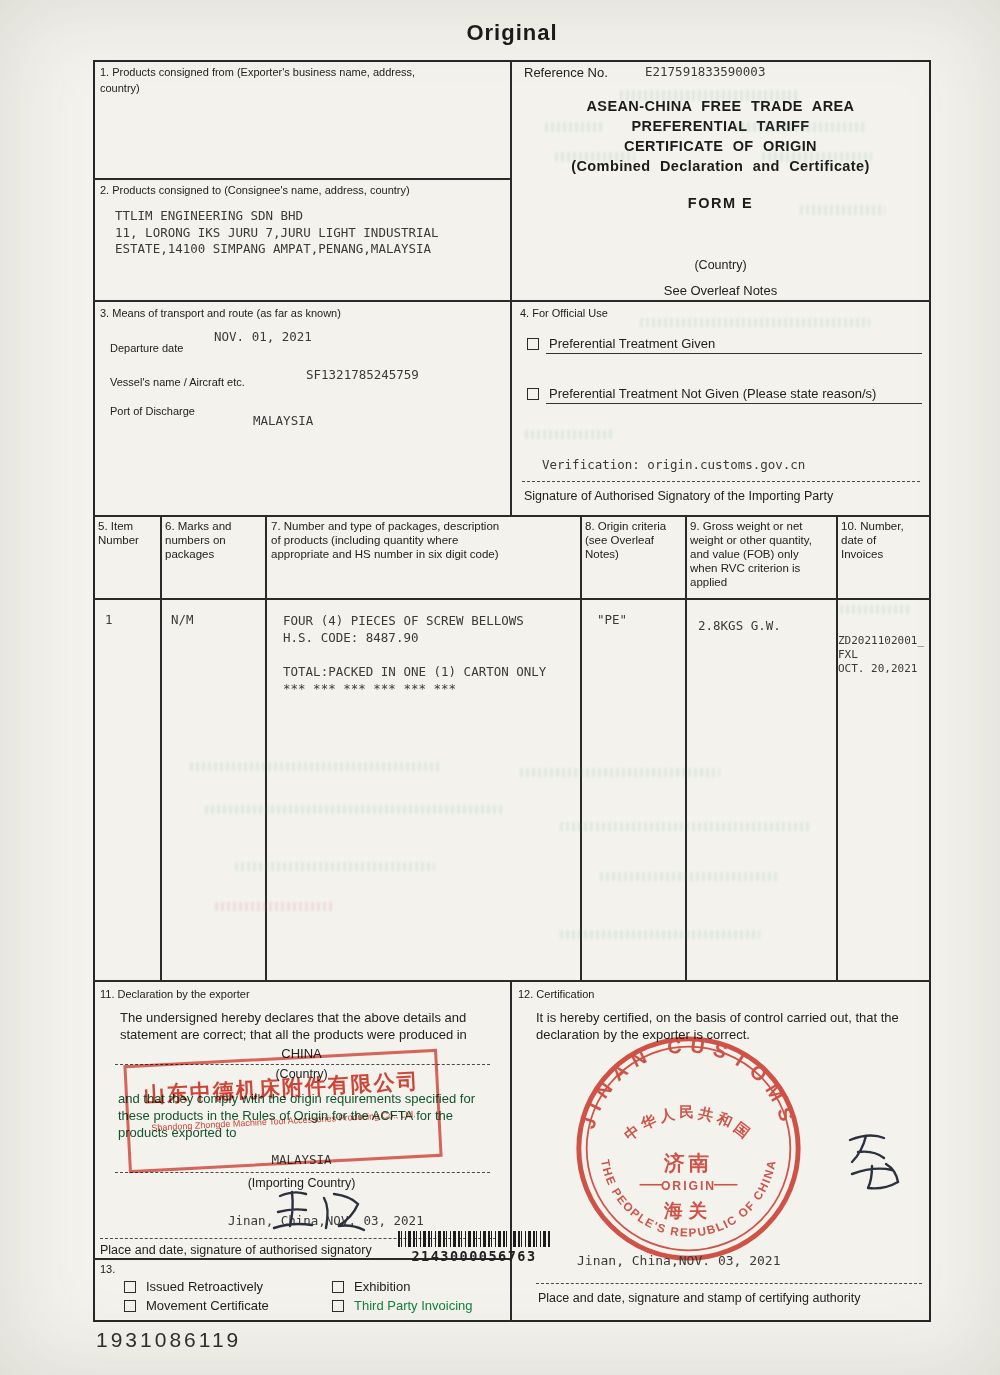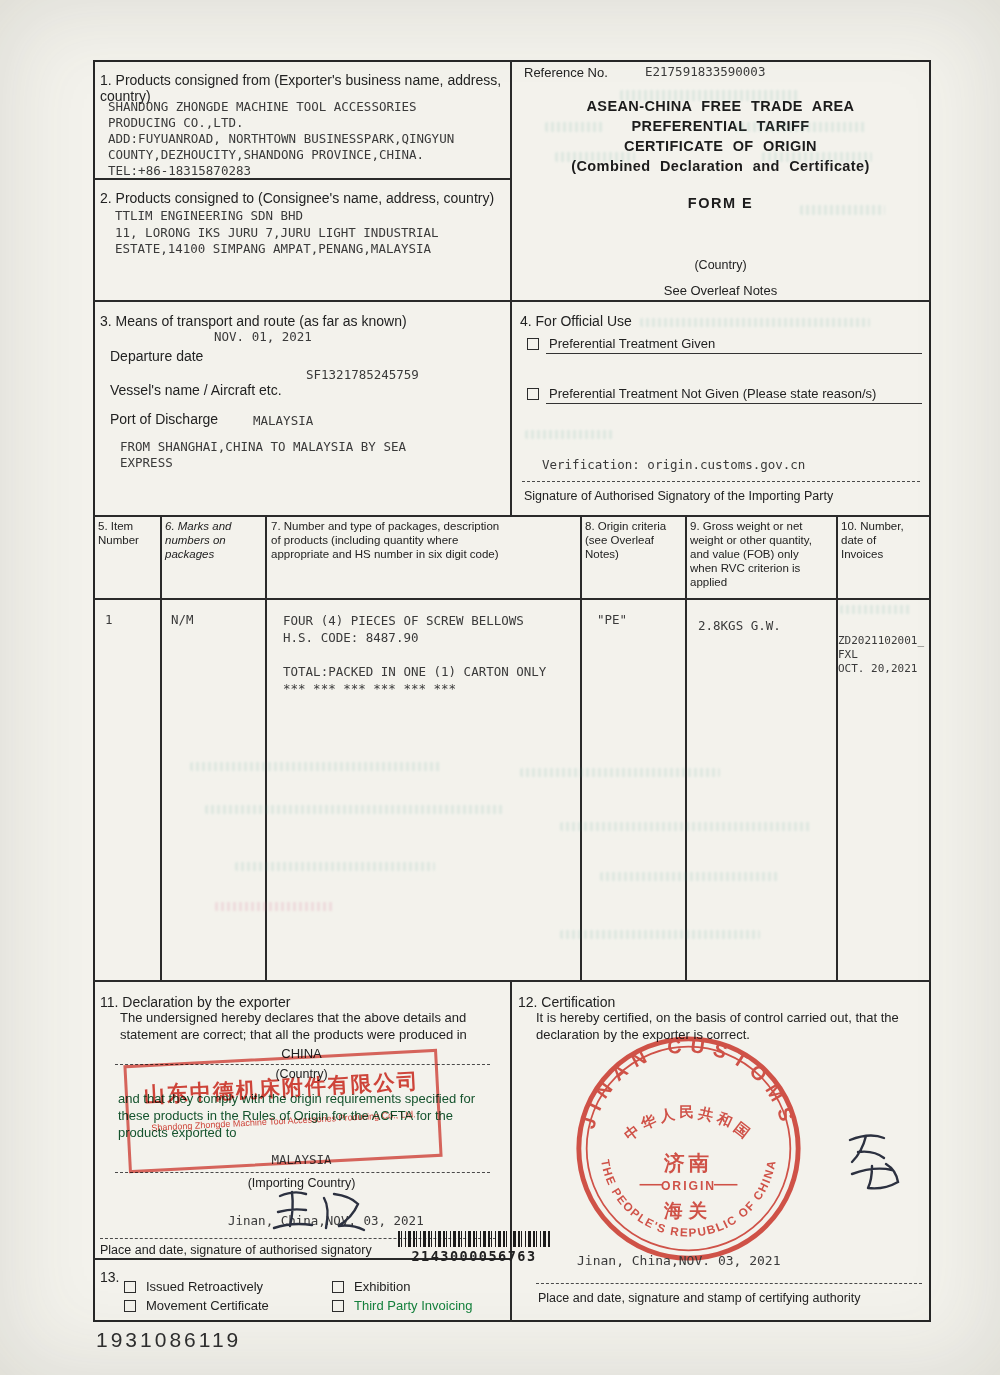--- a/index.html
+++ b/index.html
@@ -1,21 +1,21 @@
 <!DOCTYPE html>
 <html><head>
 <meta charset="utf-8">
 <style>
   * { margin:0; padding:0; box-sizing:border-box; }
   html,body { background:#d8d8d2; }
   body { font-family:"Liberation Sans", sans-serif; }
   .page { position:relative; width:1000px; height:1375px; background:#f3f2ec;
           overflow:hidden; box-shadow: inset 0 0 90px rgba(70,70,55,.14); }
   .abs { position:absolute; }
-  .lbl { font-size:14px; color:#222; line-height:15.5px;margin-top:8px; }
+  .lbl { font-size:11px; color:#222; line-height:15.5px; }
   .sm  { font-size:11.5px; color:#222; line-height:14px; }
   .mono { font-family:"DejaVu Sans Mono", monospace; color:#3a3a3a; font-size:12.5px; line-height:16px; }
   .pre { white-space:pre-line; }
   .bold { font-weight:bold; }
   .center { text-align:center; }
   .hline { position:absolute; background:#2a2a2a; height:1.6px; }
   .vline { position:absolute; background:#2a2a2a; width:1.6px; }
   .dash  { position:absolute; border-top:1.6px dashed #4a4a4a; height:0; }
   .solidline { position:absolute; background:#333; height:1.4px; }
   .cb { position:absolute; width:12px; height:12px; border:1.7px solid #2c2c2c; background:transparent; }
@@ -33,43 +33,39 @@
                  opacity:.85; mix-blend-mode:multiply; }
   .barcode { position:absolute; left:398px; top:1231px; width:152px; height:16px;
     background-image:repeating-linear-gradient(90deg,#1c1c1c 0 2px,transparent 2px 3px,#1c1c1c 3px 4px,transparent 4px 7px,#1c1c1c 7px 8px,transparent 8px 10px,#1c1c1c 10px 13px,transparent 13px 15px); }
   .ink { stroke:#2c3140; fill:none; stroke-width:2.4; stroke-linecap:round; }
 </style>
 </head>
 <body>
 
 <div class="page">
 
+  <div class="abs bold" style="left:93px;top:20px;width:838px;text-align:center;font-size:22px;letter-spacing:1px;color:#1b1b1b;">Original</div>
 
   <div class="abs" style="left:93px;top:60px;width:838px;height:1262px;border:2px solid #262626;"></div>
   <div class="vline" style="left:510px;top:60px;height:455px;"></div>
   <div class="vline" style="left:510px;top:980px;height:342px;"></div>
   <div class="hline" style="left:93px;top:178px;width:418px;"></div>
   <div class="hline" style="left:93px;top:300px;width:838px;"></div>
   <div class="hline" style="left:93px;top:515px;width:838px;"></div>
   <div class="hline" style="left:93px;top:598px;width:838px;"></div>
   <div class="hline" style="left:93px;top:980px;width:838px;"></div>
   <div class="hline" style="left:93px;top:1258px;width:418px;"></div>
   <div class="vline" style="left:160px;top:515px;height:465px;"></div>
   <div class="vline" style="left:265px;top:515px;height:465px;"></div>
   <div class="vline" style="left:580px;top:515px;height:465px;"></div>
   <div class="vline" style="left:685px;top:515px;height:465px;"></div>
   <div class="vline" style="left:836px;top:515px;height:465px;"></div>
 
   <div class="abs lbl pre" style="left:100px;top:65px;width:405px;">1. Products consigned from (Exporter's business name, address,
 country)</div>
-  <div class="abs mono pre" style="left:108px;top:99px;width:400px;">SHANDONG ZHONGDE MACHINE TOOL ACCESSORIES
-PRODUCING CO.,LTD.
-ADD:FUYUANROAD, NORTHTOWN BUSINESSPARK,QINGYUN
-COUNTY,DEZHOUCITY,SHANDONG PROVINCE,CHINA.
-TEL:+86-18315870283</div>
 
   <div class="abs lbl" style="left:100px;top:183px;width:405px;">2. Products consigned to (Consignee's name, address, country)</div>
   <div class="abs mono pre" style="left:115px;top:208px;width:395px;line-height:16.5px;">TTLIM ENGINEERING SDN BHD
 11, LORONG IKS JURU 7,JURU LIGHT INDUSTRIAL
 ESTATE,14100 SIMPANG AMPAT,PENANG,MALAYSIA</div>
 
   <div class="abs" style="left:524px;top:65px;font-size:13px;color:#222;">Reference No.</div>
   <div class="abs mono" style="left:645px;top:64px;">E217591833590003</div>
 
   <div class="abs hdr-title center" style="left:511px;top:96px;width:419px;">ASEAN-CHINA FREE TRADE AREA</div>
@@ -82,40 +78,38 @@
   <div class="abs center" style="left:511px;top:258px;width:419px;font-size:12.5px;color:#222;">(Country)</div>
   <div class="abs center" style="left:511px;top:283px;width:419px;font-size:13px;color:#222;">See Overleaf Notes</div>
 
   <div class="abs lbl" style="left:100px;top:306px;width:400px;">3. Means of transport and route (as far as known)</div>
   <div class="abs mono" style="left:214px;top:329px;">NOV. 01, 2021</div>
   <div class="abs lbl" style="left:110px;top:341px;">Departure date</div>
   <div class="abs mono" style="left:306px;top:367px;">SF1321785245759</div>
   <div class="abs lbl" style="left:110px;top:375px;">Vessel's name / Aircraft etc.</div>
   <div class="abs lbl" style="left:110px;top:404px;">Port of Discharge</div>
   <div class="abs mono" style="left:253px;top:413px;">MALAYSIA</div>
-  <div class="abs mono pre" style="left:120px;top:439px;width:380px;">FROM SHANGHAI,CHINA TO MALAYSIA BY SEA
-EXPRESS</div>
 
   <div class="abs lbl" style="left:520px;top:306px;">4. For Official Use</div>
 
   <span class="cb" style="left:527px;top:338px;"></span>
   <div class="abs" style="left:549px;top:336px;font-size:13px;color:#222;">Preferential Treatment Given</div>
   <div class="solidline" style="left:546px;top:353px;width:376px;"></div>
 
   <span class="cb" style="left:527px;top:388px;"></span>
   <div class="abs" style="left:549px;top:386px;font-size:13px;color:#222;">Preferential Treatment Not Given (Please state reason/s)</div>
   <div class="solidline" style="left:546px;top:403px;width:376px;"></div>
 
   <div class="abs mono" style="left:542px;top:457px;">Verification: origin.customs.gov.cn</div>
   <div class="dash" style="left:522px;top:481px;width:398px;"></div>
   <div class="abs" style="left:524px;top:489px;font-size:12.5px;color:#222;">Signature of Authorised Signatory of the Importing Party</div>
 
   <div class="abs sm pre" style="left:98px;top:519px;width:60px;">5. Item
 Number</div>
-  <div class="abs sm pre" style="left:165px;top:519px;width:98px;font-style:italic;">6. Marks and
+  <div class="abs sm pre" style="left:165px;top:519px;width:98px;">6. Marks and
 numbers on
 packages</div>
   <div class="abs sm pre" style="left:271px;top:519px;width:306px;">7. Number and type of packages, description
 of products (including quantity where
 appropriate and HS number in six digit code)</div>
   <div class="abs sm pre" style="left:585px;top:519px;width:97px;">8. Origin criteria
 (see Overleaf
 Notes)</div>
   <div class="abs sm pre" style="left:690px;top:519px;width:144px;">9. Gross weight or net
 weight or other quantity,

